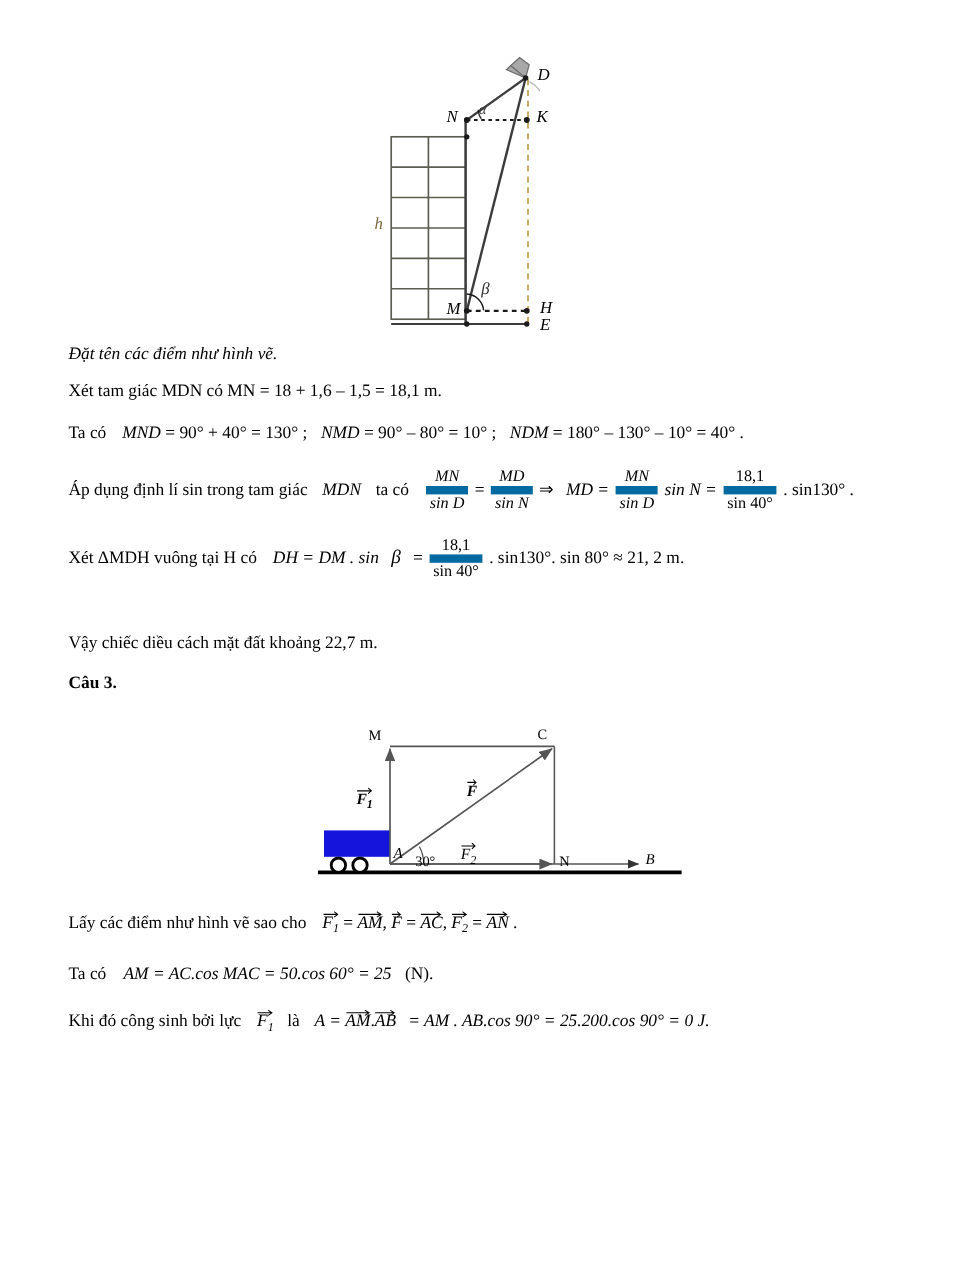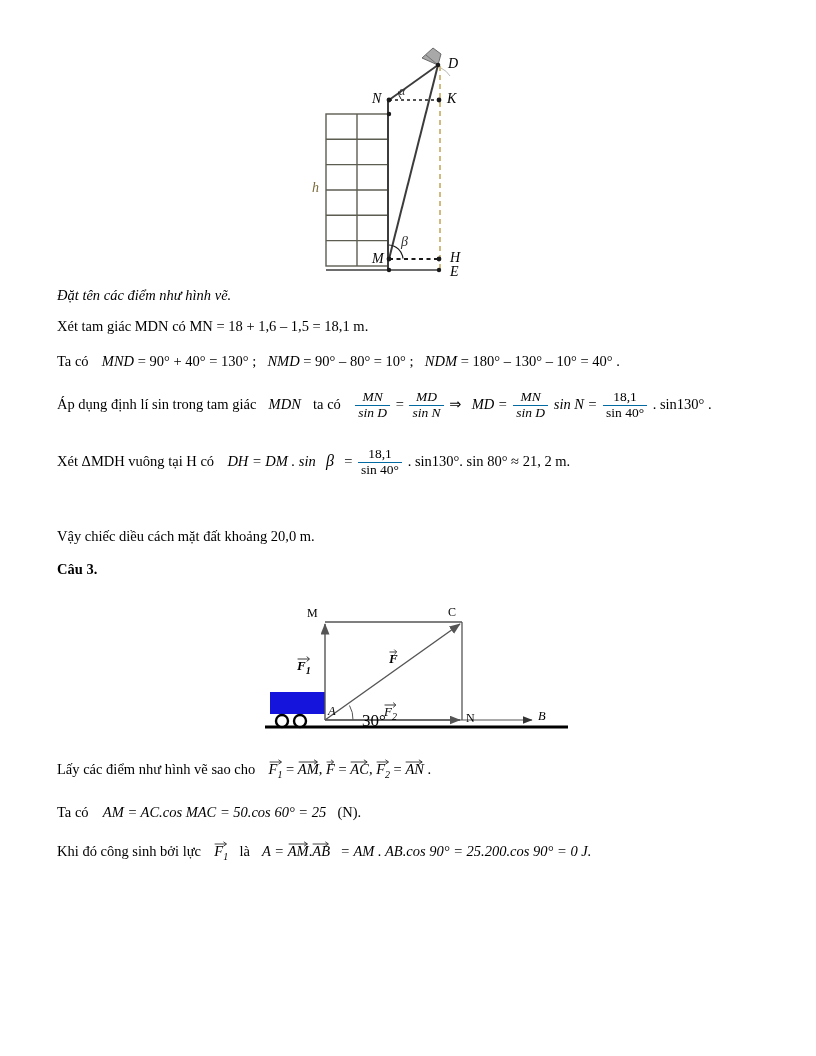--- a/index.html
+++ b/index.html
@@ -49,21 +49,21 @@
     display: inline-block;
     vertical-align: middle;
     text-align: center;
     font-size: 13.5px;
     line-height: 1.08;
     margin: 0 2px;
     position: relative;
     top: -1px;
   }
   .frac .num { display: block; padding: 0 3px; }
-  .frac .den { display: block; border-top: 1px solid #0369a1; padding: 0 3px; }
+  .frac .den { display: block; border-top: 7px solid #0369a1; padding: 0 3px; }
 
   .vecwrap {
     display: inline-block;
     position: relative;
     padding-top: 2px;
   }
   .vecwrap .bar {
     position: absolute;
     left: 0; right: 0; top: 0px;
     height: 6px;
@@ -204,21 +204,21 @@
     <span style="display:inline-block;width:3px;"></span>
     <span>=</span>
     <span class="frac">
       <span class="num">18,1</span>
       <span class="den">sin 40°</span>
     </span>
     <span>. sin130°. sin 80° ≈ 21, 2  m.</span>
   </div>
 
 
-  <div class="txt" style="top:528px;">Vậy chiếc diều cách mặt đất khoảng 20,0 m.</div>
+  <div class="txt" style="top:528px;">Vậy chiếc diều cách mặt đất khoảng 22,7 m.</div>
 
   <div class="txt bold" style="top:561px;font-size:14.5px;">Câu 3.</div>
 
   <div class="fig2">
     <svg width="320" height="145" viewBox="0 0 320 145" xmlns="http://www.w3.org/2000/svg">
       <defs>
         <marker id="arrowGray" markerWidth="9" markerHeight="9" refX="7.5" refY="3.2" orient="auto">
           <path d="M0,0 L8,3.2 L0,6.4 z" fill="#555555"></path>
         </marker>
         <marker id="arrowBlack" markerWidth="9" markerHeight="9" refX="7.5" refY="3.2" orient="auto">
@@ -245,21 +245,21 @@
       <line x1="75" y1="128" x2="282" y2="128" stroke="#555555" stroke-width="1.2" marker-end="url(#arrowBlack)"></line>
 
       <path d="M 103 128 A 28 28 0 0 0 99.5 113.5" stroke="#555555" stroke-width="1" fill="none"></path>
     </svg>
 
     <div style="position:absolute;left:57px;top:14px;font-size:12px;">M</div>
     <div style="position:absolute;left:198px;top:13px;font-size:12px;">C</div>
     <div style="position:absolute;left:78px;top:112px;font-size:12.5px;font-style:italic;">A</div>
     <div style="position:absolute;left:216px;top:119px;font-size:12px;">N</div>
     <div style="position:absolute;left:288px;top:117px;font-size:12.5px;font-style:italic;">B</div>
-    <div style="position:absolute;left:112px;top:119px;font-size:17px;">30°</div>
+    <div style="position:absolute;left:96px;top:119px;font-size:12px;">30°</div>
 
     <div style="position:absolute;left:47px;top:64px;font-size:13px;font-weight:bold;">
       <span class="vecwrap">
         <span class="bar">
             <svg viewBox="0 0 24 6" preserveAspectRatio="none">
               <path d="M1,3 L21,3 M17,0.6 L22,3 L17,5.4" stroke="#000" stroke-width="1" fill="none"></path>
             </svg>
           </span>
         <span style="font-style:italic;">F</span><span class="sub">1</span>
       </span>

